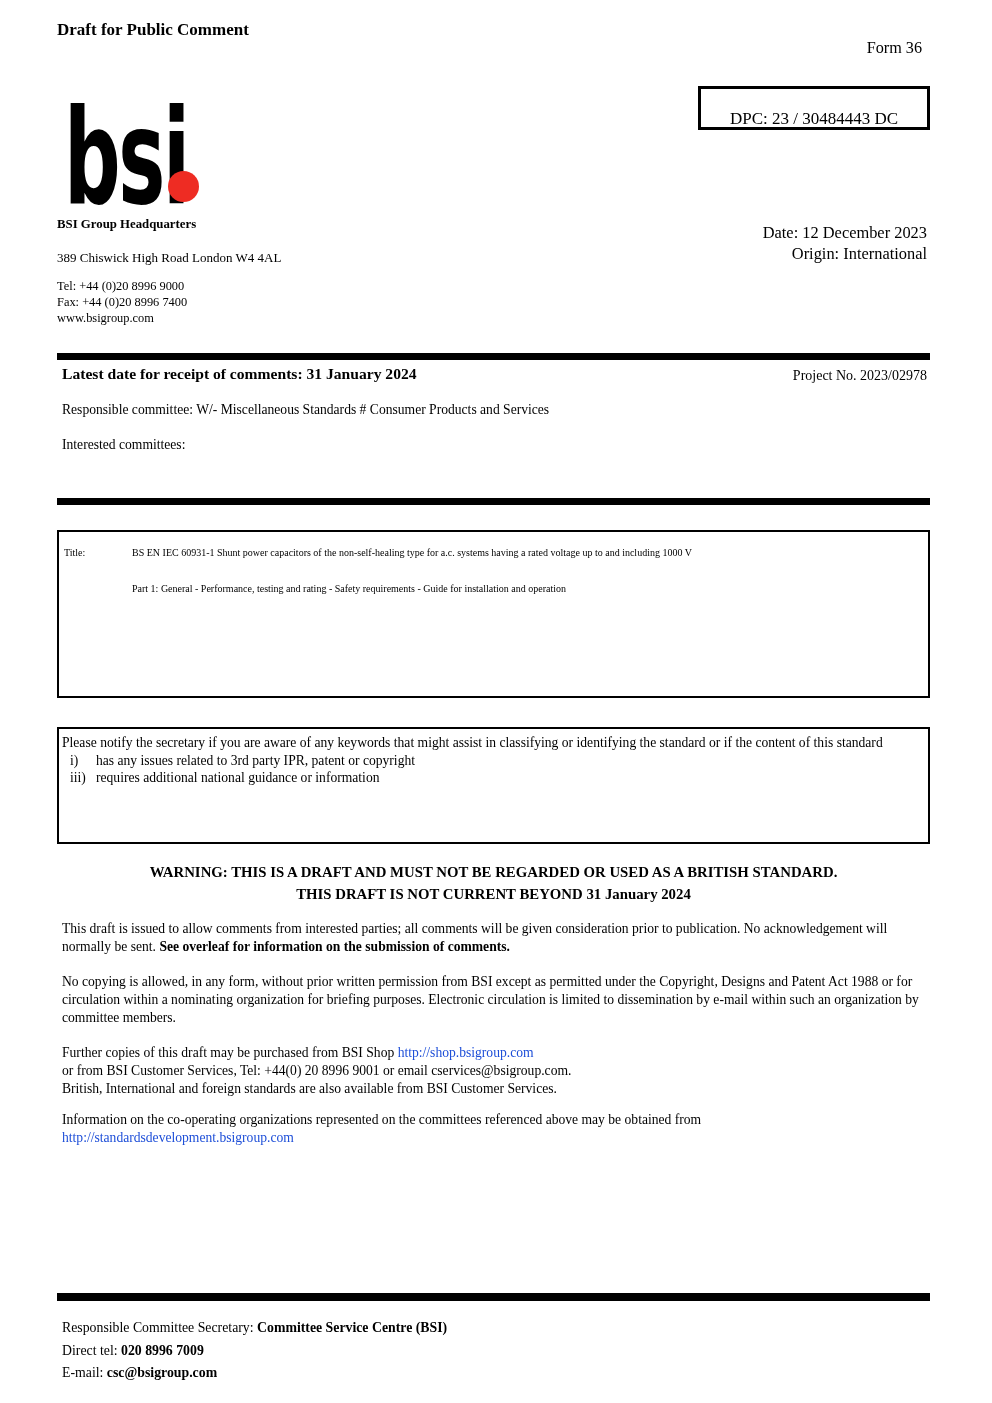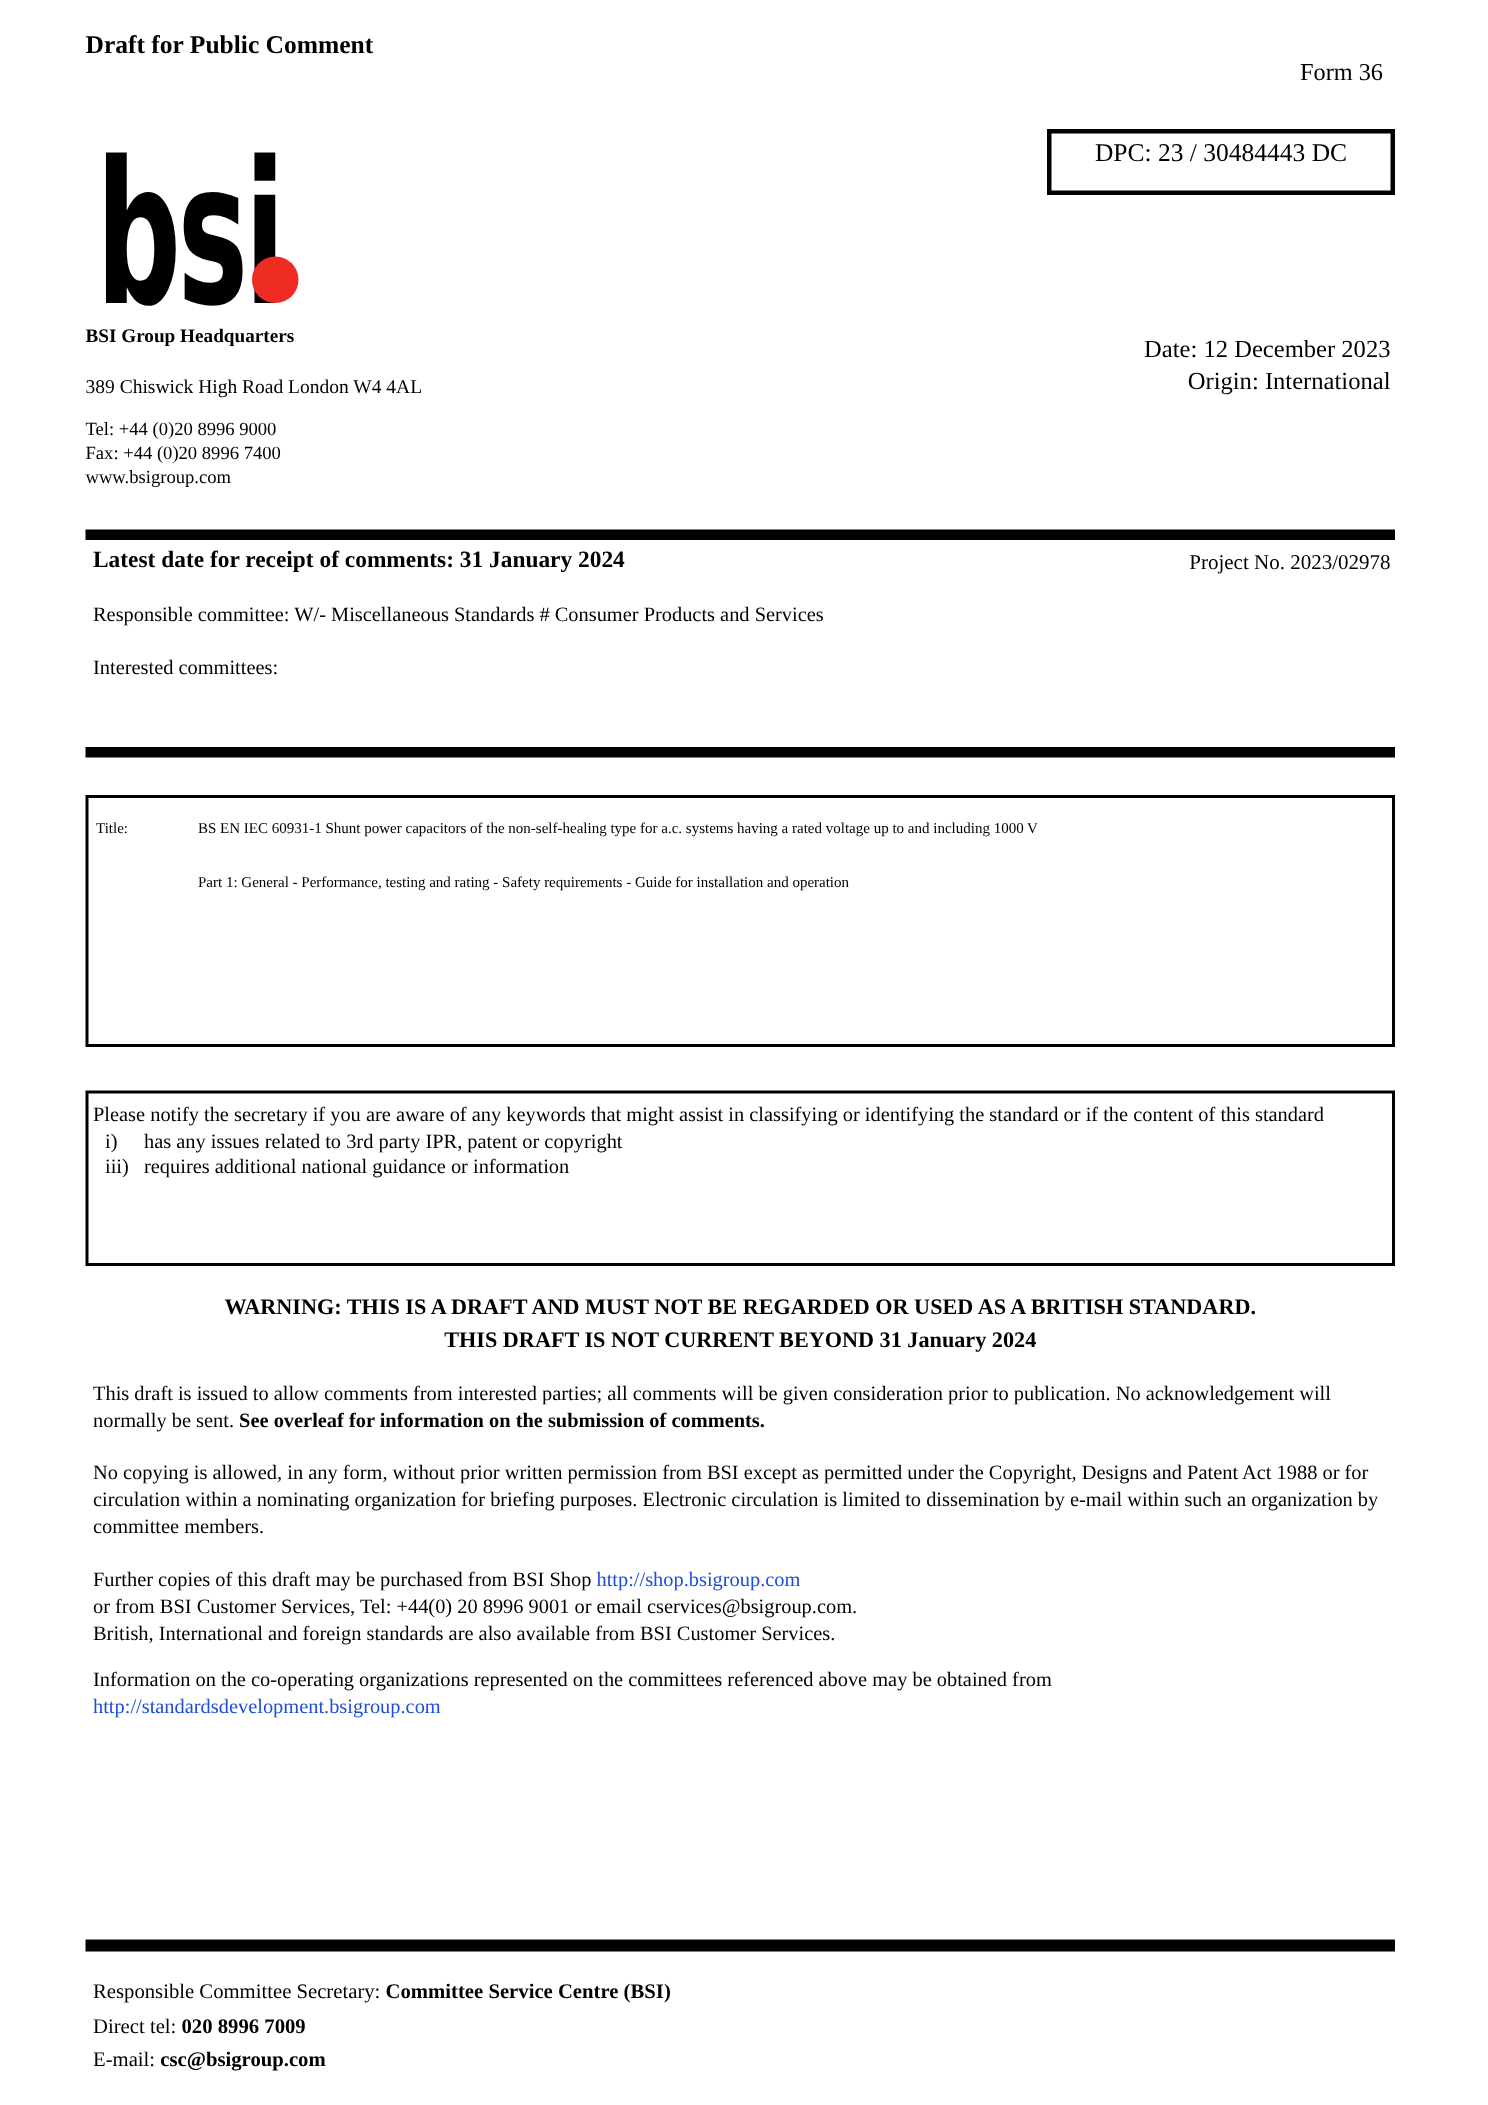--- a/index.html
+++ b/index.html
@@ -10,21 +10,21 @@
     overflow:hidden; margin:12px auto;
   }
   .abs { position:absolute; }
 
   
   .draft-label { left:57px; top:8px; font-size:17px; font-weight:bold; }
   .form-label  { right:70px; top:27px; font-size:16.2px; }
   .dpc-box {
     left:698px; top:74px; width:232px; height:44px;
     border:3px solid #000; text-align:center;
-    font-size:17px; padding-top:3px;
+    font-size:17px; padding-top:20px;
   }
 
   
   .logo { left:57px; top:96px; width:220px; height:104px;text-align:center; }
   .logo-text {
     display:inline-block; font-family:"DejaVu Sans",sans-serif;
     font-weight:bold; font-size:132px; line-height:98px;
     letter-spacing:-4px; transform:scaleX(0.60); transform-origin:left top;
   }
   .logo-dot {

